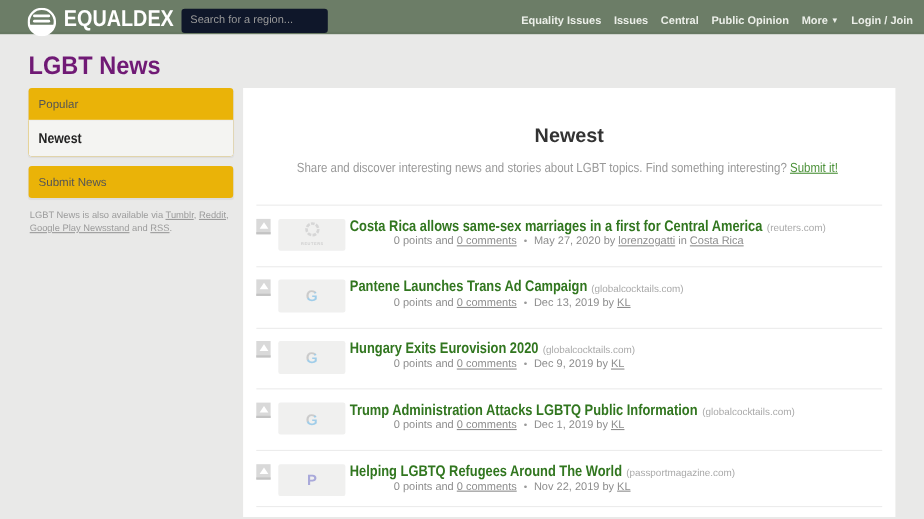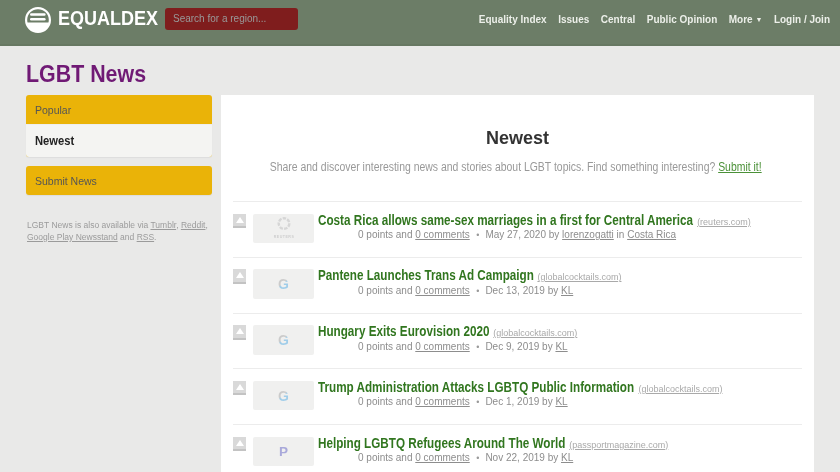--- a/index.html
+++ b/index.html
@@ -1,48 +1,48 @@
 <!DOCTYPE html>
 <html><head>
 <meta charset="utf-8">
 <style>
 * { margin:0; padding:0; box-sizing:border-box; }
 html,body { width:840px; height:472px; overflow:hidden; }
 body { font-family:"Liberation Sans", sans-serif; background:#e9e9e8; }
 a { text-decoration:none; }
 
 
-.hdr { height:46px; background:#6c7d67; border-bottom:2px solid #677862; position:relative; }
+.hdr { height:31px; background:#6c7d67; border-bottom:2px solid #677862; position:relative; }
 .logo { position:absolute; left:25px; top:7px; }
 .brand { position:absolute; left:58px; top:6px; color:#fff; font-weight:bold;
   font-size:21px; display:inline-block; transform:scaleX(.857); transform-origin:0 0;
   white-space:nowrap; }
 .search { position:absolute; left:165px; top:7.5px; width:133px; height:22px;
-  background:#7f1d1d; border-radius:3px; border:none; font-size:10px; color:#999;
+  background:#0f172a; border-radius:3px; border:none; font-size:10px; color:#999;
   font-family:"Liberation Sans", sans-serif; line-height:22px; padding-left:8px; }
 .nav { position:absolute; right:10px; top:0; height:39.5px; line-height:39.5px;
   font-size:10px; font-weight:bold; color:#ecefe9; white-space:nowrap; }
 .nav a { color:#ecefe9; margin-left:11.5px; }
 .nav .car { font-size:7px; position:relative; top:-1px; }
 
 
 .wrap { width:788px; margin:0 auto; }
 h1 { font-size:23px; color:#701a75; margin:15px 0 7px 0; }
 h1 span { display:inline-block; transform:scaleX(.93); transform-origin:0 0; white-space:nowrap; }
 .cols { display:flex; }
 .side { width:186px; margin-right:9px; flex:none; }
 .main { width:593px; flex:none; background:#fff; min-height:390px; padding:0 12px; }
 
 
 .box { background:#eab308; border-radius:3px; margin-bottom:8.5px; overflow:hidden; box-shadow:0 1px 1px rgba(0,0,0,0.05); }
 .box a { display:block; color:#555; font-size:10.5px; padding:9px 9px 8px; }
 .box a.sep { border-top:1px solid #eee; }
 .box a.sel { background:#f4f4f2; color:#222; font-weight:bold; font-size:13px; padding:8px 9px 9px; }
 .box a.sel span { display:inline-block; transform:scaleX(.86); transform-origin:0 50%; }
-.note { color:#9b9b9b; font-size:8.5px; line-height:12.4px; margin:24px 0 0 1px; width:186px; }
+.note { color:#9b9b9b; font-size:8.5px; line-height:12.4px; margin:9px 0 0 1px; width:186px; }
 .note a { color:#9b9b9b; text-decoration:underline; }
 
 
 h2 { font-size:18px; color:#333; text-align:center; margin-top:33px; }
 .intro { text-align:left; font-size:12px; color:#999; margin-top:11px; padding-bottom:27px;
   border-bottom:1px solid #ececec; }
 .intro span { display:inline-block; transform:scaleX(.87); white-space:nowrap; }
 .intro a { color:#4b9138; text-decoration:underline; }
 
 ul { list-style:none; }
@@ -51,21 +51,21 @@
 .vote { width:13px; height:14.5px; flex:none; background:#d9d9d9; border-bottom:2px solid #c3c3c3;
   display:flex; justify-content:center; }
 .vote i { display:block; width:0; height:0; margin-top:3.2px;
   border-left:4.2px solid transparent; border-right:4.2px solid transparent;
   border-bottom:6.3px solid #fff; }
 .thumb { width:61px; height:29.5px; flex:none; margin-left:7px; background:#f0f0ef; border-radius:2px;
   display:flex; align-items:center; justify-content:center; font-weight:bold; font-size:11px; }
 .txt { margin-left:4px; min-width:0; }
 .t { font-size:14px; font-weight:bold; line-height:13px; white-space:nowrap; }
 .t .ttl { color:#31761f; display:inline-block; transform:scaleX(.835); transform-origin:0 50%; }
-.t .dom { font-size:9px; font-weight:normal; color:#a9a9a9; text-decoration:underline; }
+.t .dom { font-size:9px; font-weight:normal; color:#a9a9a9; }
 .meta { font-size:10px; color:#8d8d8d; margin-top:0.5px; white-space:nowrap;padding-left:40px; }
 .meta a { color:#8d8d8d; text-decoration:underline; }
 .meta .b { color:#9a9a9a; padding:0 6px 0 6.5px; font-size:9px; }
 
 .gl { font-size:14px; }
 .gl span { background:linear-gradient(140deg,#cbcbcb 44%,#a0cde9 49%); -webkit-background-clip:text; background-clip:text; color:transparent; }
 .pl { font-size:13.5px; color:#a9a9da; }
 </style>
 </head>
 <body>
@@ -74,21 +74,21 @@
     <svg width="26" height="26" viewBox="0 0 26 26">
       <circle cx="13" cy="13" r="11.9" fill="none" stroke="#fff" stroke-width="2.2"></circle>
       <path d="M1.37 15.5 A 11.9 11.9 0 0 0 24.63 15.5 Z" fill="#fff"></path>
       <rect x="5" y="6.2" width="15.6" height="2.5" rx="1.25" fill="#fff"></rect>
       <rect x="5" y="11" width="15.6" height="2.5" rx="1.25" fill="#fff"></rect>
     </svg>
   </div>
   <div class="brand">EQUALDEX</div>
   <div class="search">Search for a region...</div>
   <div class="nav">
-    <a>Equality Index</a><a>Issues</a><a>Central</a><a>Public Opinion</a><a>More <span class="car">▼</span></a><a>Login / Join</a>
+    <a>Equality Issues</a><a>Issues</a><a>Central</a><a>Public Opinion</a><a>More <span class="car">▼</span></a><a>Login / Join</a>
   </div>
 </div>
 <div class="wrap">
   <h1><span>LGBT News</span></h1>
   <div class="cols">
     <div class="side">
       <div class="box">
         <a>Popular</a>
         <a class="sep sel"><span>Newest</span></a>
       </div>

